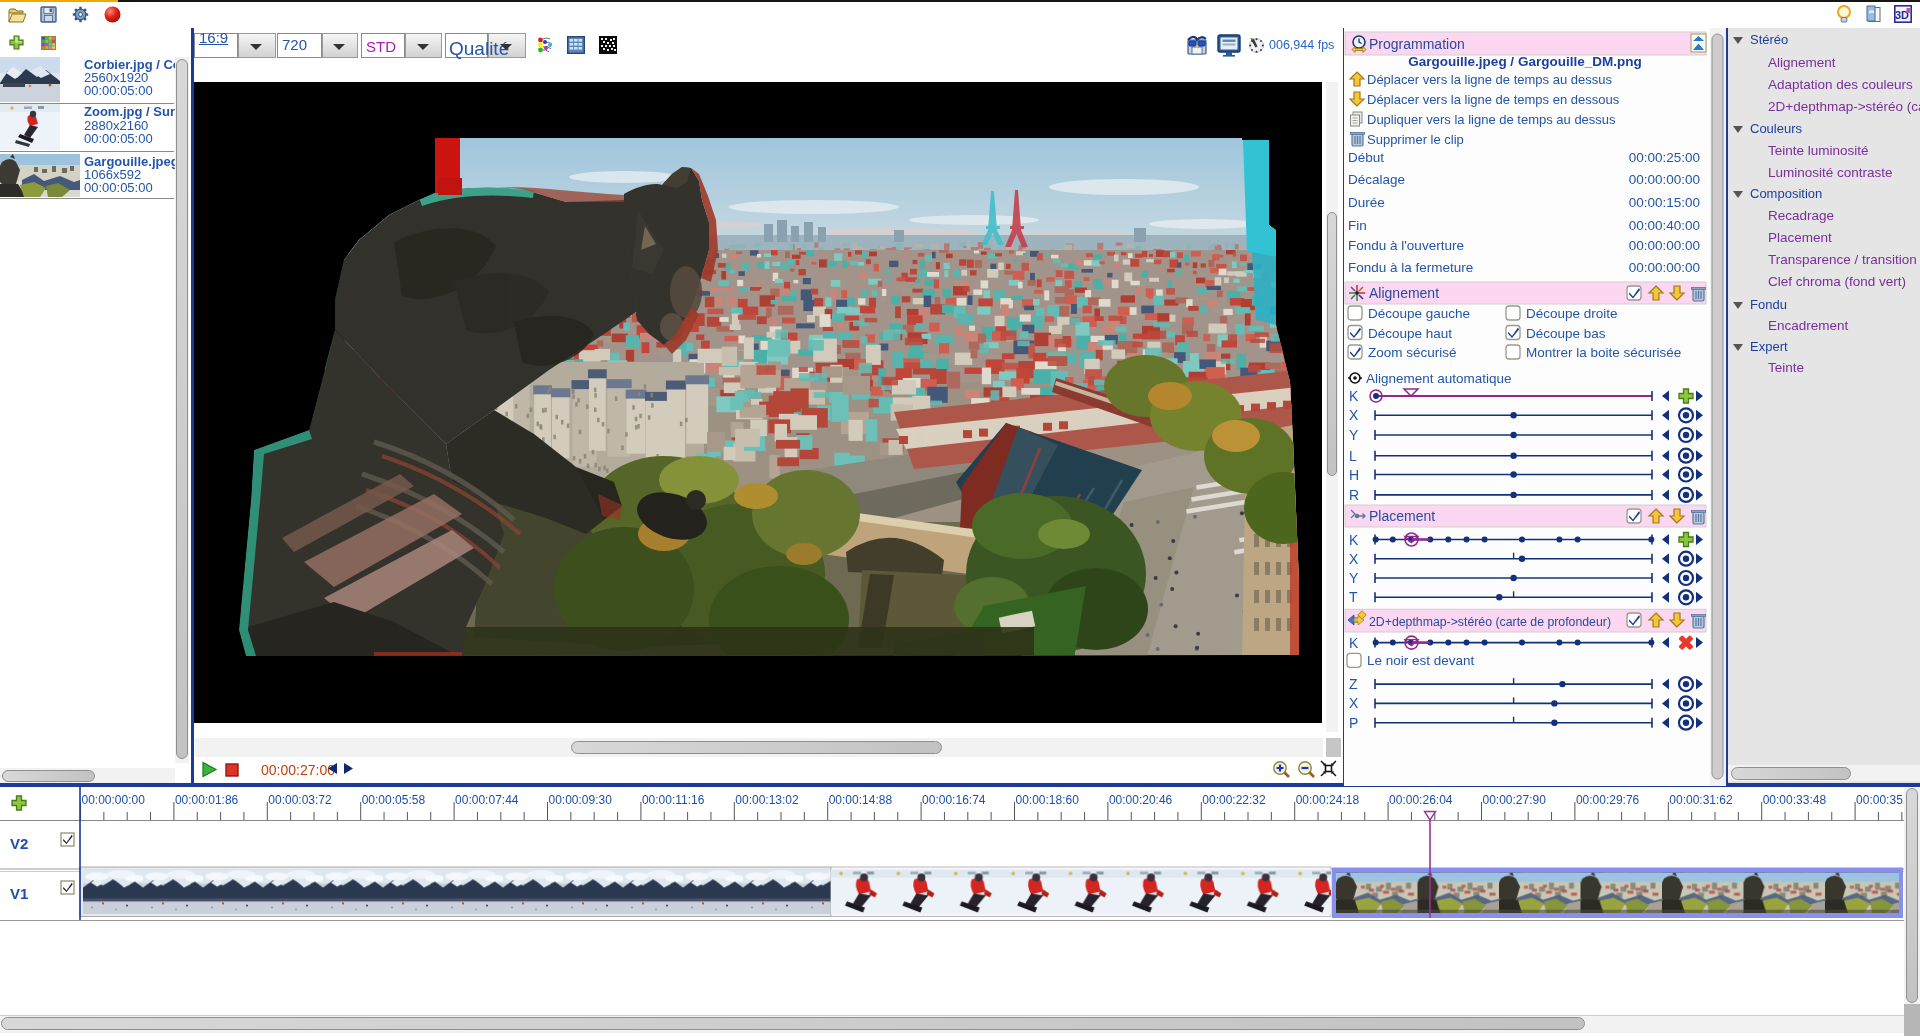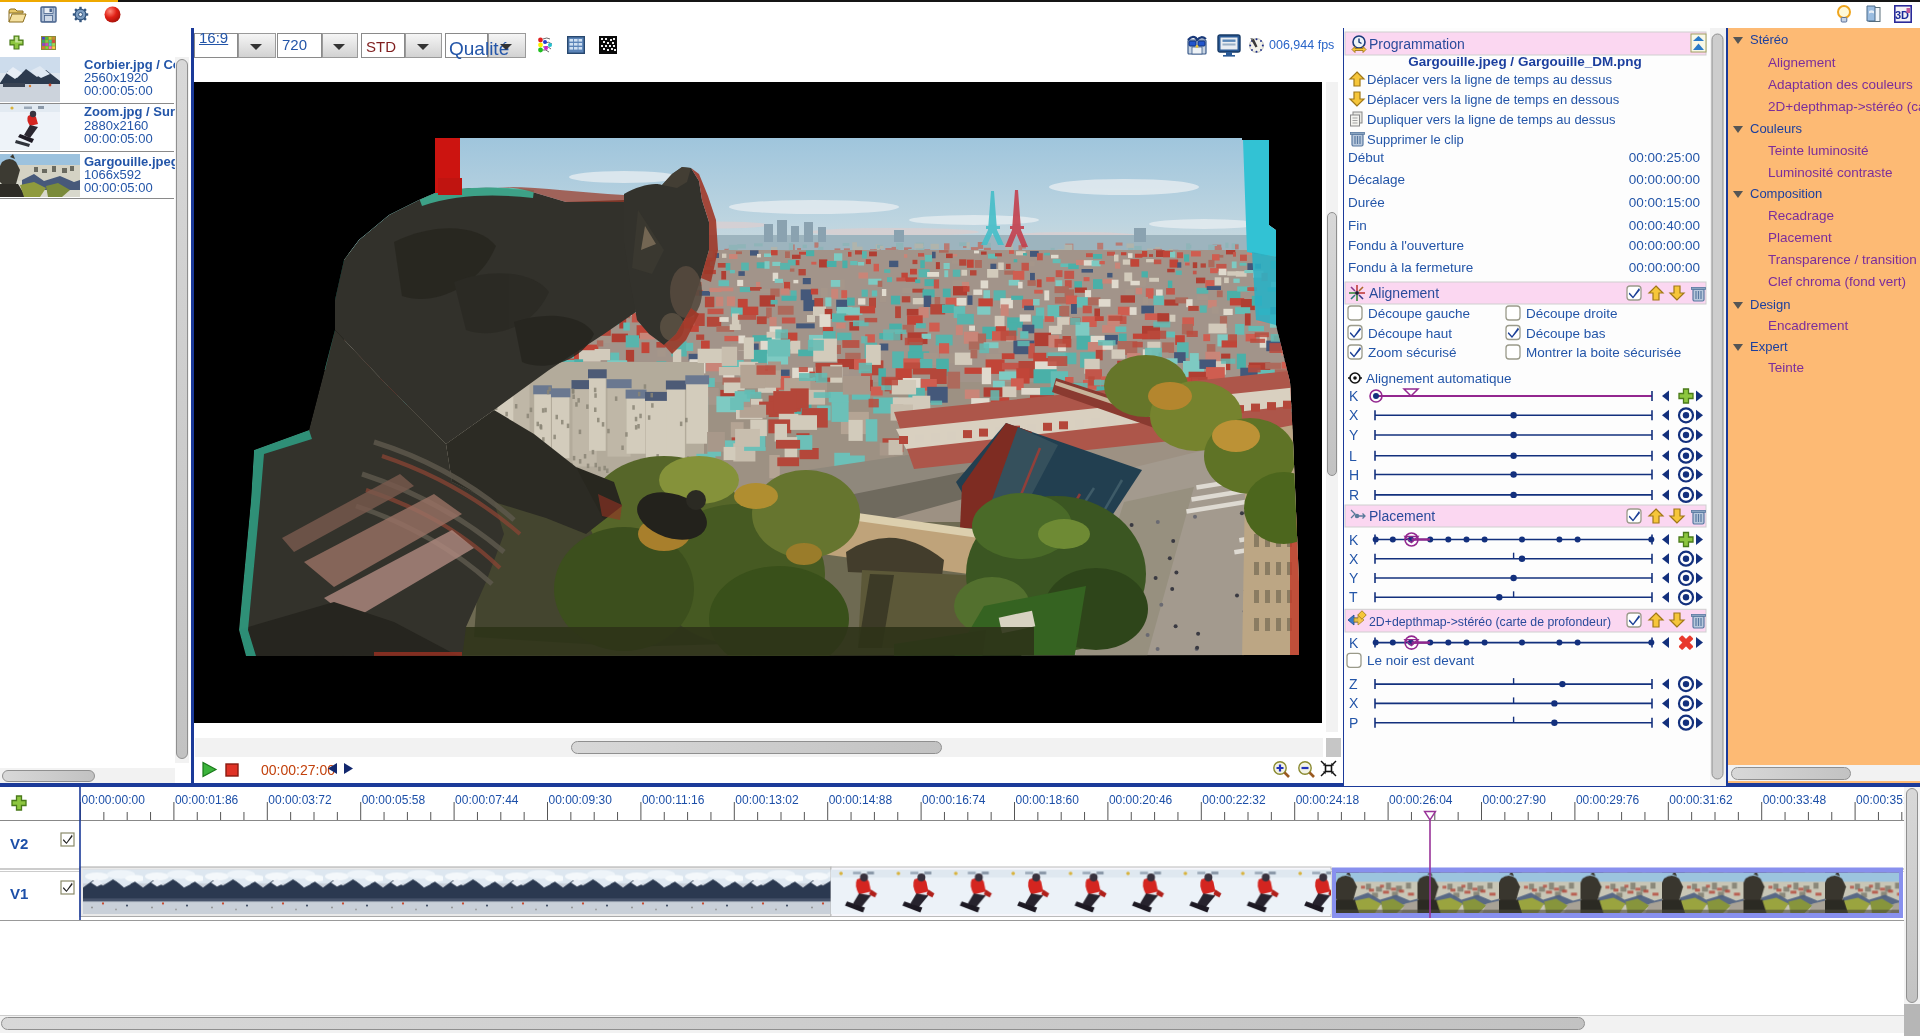--- a/index.html
+++ b/index.html
@@ -183,21 +183,21 @@
 
 <div class="abs" style="left:277px;top:33px;width:45px;height:25px;background:#fff;border:1px solid #8a8a8a;box-sizing:border-box;"></div>
 <div class="abs" style="left:322px;top:33px;width:36px;height:25px;background:linear-gradient(#f5f5f5,#d2d2d2);border:1px solid #9a9a9a;box-sizing:border-box;"></div>
 <div class="abs" style="left:282px;top:36px;font-size:15px;color:#2355a8;">720</div>
 <svg class="abs" style="left:332px;top:43px;" width="14" height="8">
     <path d="M1 1 L13 1 L7 7 Z" fill="#333"></path>
   </svg>
 
 <div class="abs" style="left:361px;top:33px;width:44px;height:25px;background:#fff;border:1px solid #8a8a8a;box-sizing:border-box;"></div>
 <div class="abs" style="left:405px;top:33px;width:37px;height:25px;background:linear-gradient(#f5f5f5,#d2d2d2);border:1px solid #9a9a9a;box-sizing:border-box;"></div>
-<div class="abs" style="left:366px;top:38px;font-size:15px;color:#7f1d1d;">STD</div>
+<div class="abs" style="left:366px;top:38px;font-size:15px;color:#a21caf;">STD</div>
 <svg class="abs" style="left:416px;top:43px;" width="14" height="8">
     <path d="M1 1 L13 1 L7 7 Z" fill="#333"></path>
   </svg>
 
 <div class="abs" style="left:445px;top:33px;width:43px;height:25px;background:#fff;border:1px solid #8a8a8a;box-sizing:border-box;"></div>
 <div class="abs" style="left:488px;top:33px;width:38px;height:25px;background:linear-gradient(#f5f5f5,#d2d2d2);border:1px solid #9a9a9a;box-sizing:border-box;"></div>
 <div class="abs" style="left:449px;top:38px;font-size:19px;color:#2355a8;">Qualité</div>
 <svg class="abs" style="left:499px;top:43px;" width="14" height="8">
     <path d="M1 1 L13 1 L7 7 Z" fill="#333"></path>
   </svg>
@@ -2303,21 +2303,21 @@
       <line x1="31" y1="689.7" x2="31" y2="699.7" stroke="#13307d" stroke-width="1.6"></line>
       <line x1="308" y1="689.7" x2="308" y2="699.7" stroke="#13307d" stroke-width="1.6"></line>
       <line x1="169.6" y1="688.7" x2="169.6" y2="694.7" stroke="#13307d" stroke-width="1.4"></line>
       <circle cx="210.4" cy="694.7" r="3.2" fill="#13307d"></circle>
       <circle cx="342" cy="694.7" r="7" fill="#fff" stroke="#13307d" stroke-width="2.2"></circle>
       <circle cx="342" cy="694.7" r="3.2" fill="#13307d"></circle>
       <rect x="366" y="0" width="16" height="758" fill="#f2f2f2"></rect>
       <rect x="368" y="6" width="11" height="745" rx="5.5" fill="#cdcdcd" stroke="#8f8f8f"></rect>
     </svg></div>
 
-<div id="treepanel" class="abs" style="left:1728px;top:28px;width:192px;height:755px;background:#fdba74;overflow:hidden;">
+<div id="treepanel" class="abs" style="left:1728px;top:28px;width:192px;height:755px;background:#e5e5e5;overflow:hidden;">
     <svg style="position:absolute;left:5px;top:9.4px" width="10" height="7">
       <path d="M0 0 L10 0 L5 7 Z" fill="#555"></path>
     </svg>
     <div style="position:absolute;left:22px;top:4.4px;font-size:13px;color:#1c3f9e;white-space:nowrap;">Stéréo</div>
     <div style="position:absolute;left:40px;top:26.700000000000003px;font-size:13.5px;color:#7b2d9b;white-space:nowrap;">Alignement</div>
     <div style="position:absolute;left:40px;top:48.6px;font-size:13.5px;color:#7b2d9b;white-space:nowrap;">Adaptation des couleurs</div>
     <div style="position:absolute;left:40px;top:71.1px;font-size:13.5px;color:#7b2d9b;white-space:nowrap;">2D+depthmap-&gt;stéréo (carte</div>
     <svg style="position:absolute;left:5px;top:98px" width="10" height="7">
       <path d="M0 0 L10 0 L5 7 Z" fill="#555"></path>
     </svg>
@@ -2328,21 +2328,21 @@
       <path d="M0 0 L10 0 L5 7 Z" fill="#555"></path>
     </svg>
     <div style="position:absolute;left:22px;top:158.4px;font-size:13px;color:#1c3f9e;white-space:nowrap;">Composition</div>
     <div style="position:absolute;left:40px;top:179.9px;font-size:13.5px;color:#7b2d9b;white-space:nowrap;">Recadrage</div>
     <div style="position:absolute;left:40px;top:201.8px;font-size:13.5px;color:#7b2d9b;white-space:nowrap;">Placement</div>
     <div style="position:absolute;left:40px;top:223.7px;font-size:13.5px;color:#7b2d9b;white-space:nowrap;">Transparence / transition</div>
     <div style="position:absolute;left:40px;top:246.3px;font-size:13.5px;color:#7b2d9b;white-space:nowrap;">Clef chroma (fond vert)</div>
     <svg style="position:absolute;left:5px;top:273.5px" width="10" height="7">
       <path d="M0 0 L10 0 L5 7 Z" fill="#555"></path>
     </svg>
-    <div style="position:absolute;left:22px;top:268.5px;font-size:13px;color:#1c3f9e;white-space:nowrap;">Design</div>
+    <div style="position:absolute;left:22px;top:268.5px;font-size:13px;color:#1c3f9e;white-space:nowrap;">Fondu</div>
     <div style="position:absolute;left:40px;top:290.4px;font-size:13.5px;color:#7b2d9b;white-space:nowrap;">Encadrement</div>
     <svg style="position:absolute;left:5px;top:315.6px" width="10" height="7">
       <path d="M0 0 L10 0 L5 7 Z" fill="#555"></path>
     </svg>
     <div style="position:absolute;left:22px;top:310.6px;font-size:13px;color:#1c3f9e;white-space:nowrap;">Expert</div>
     <div style="position:absolute;left:40px;top:331.8px;font-size:13.5px;color:#7b2d9b;white-space:nowrap;">Teinte</div>
     <div class="scroll-track" style="left:0;top:737px;width:192px;height:16px;"></div>
     <div class="scroll-thumb" style="left:3px;top:739px;width:120px;height:13px;"></div>
   </div>
 

